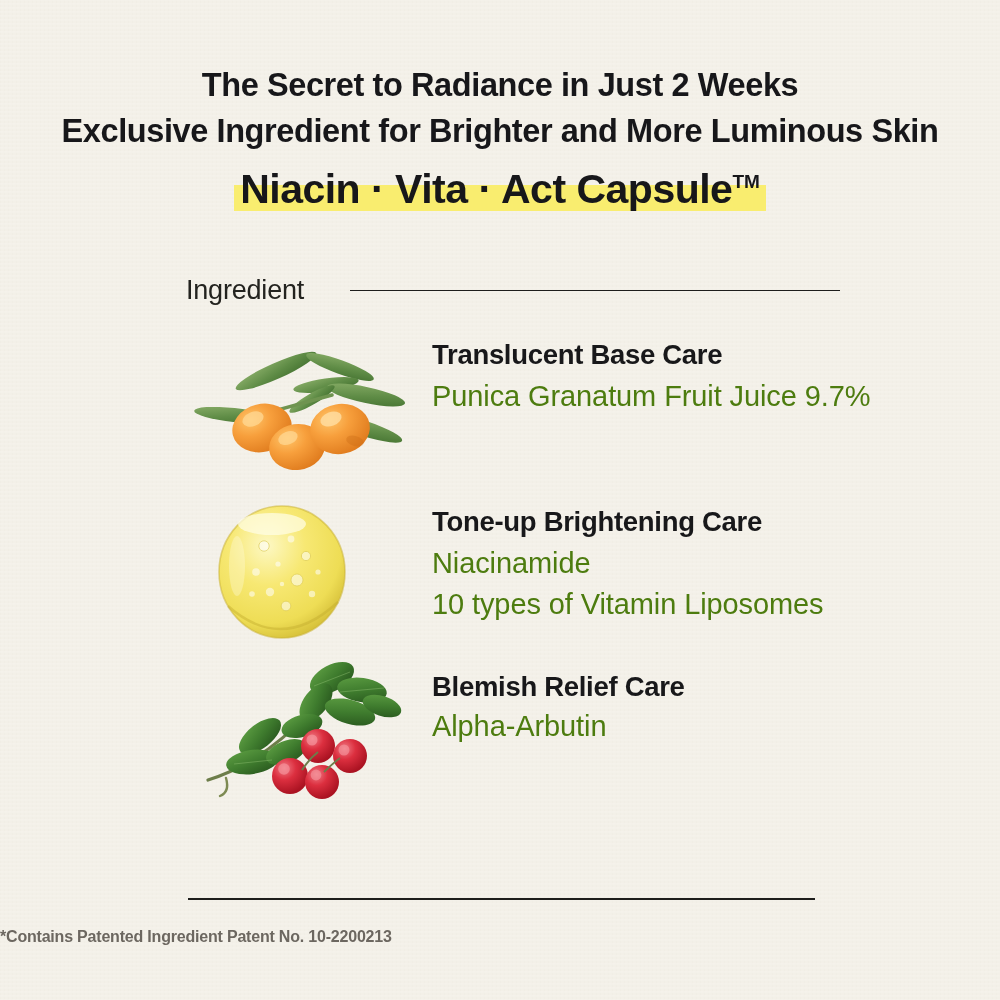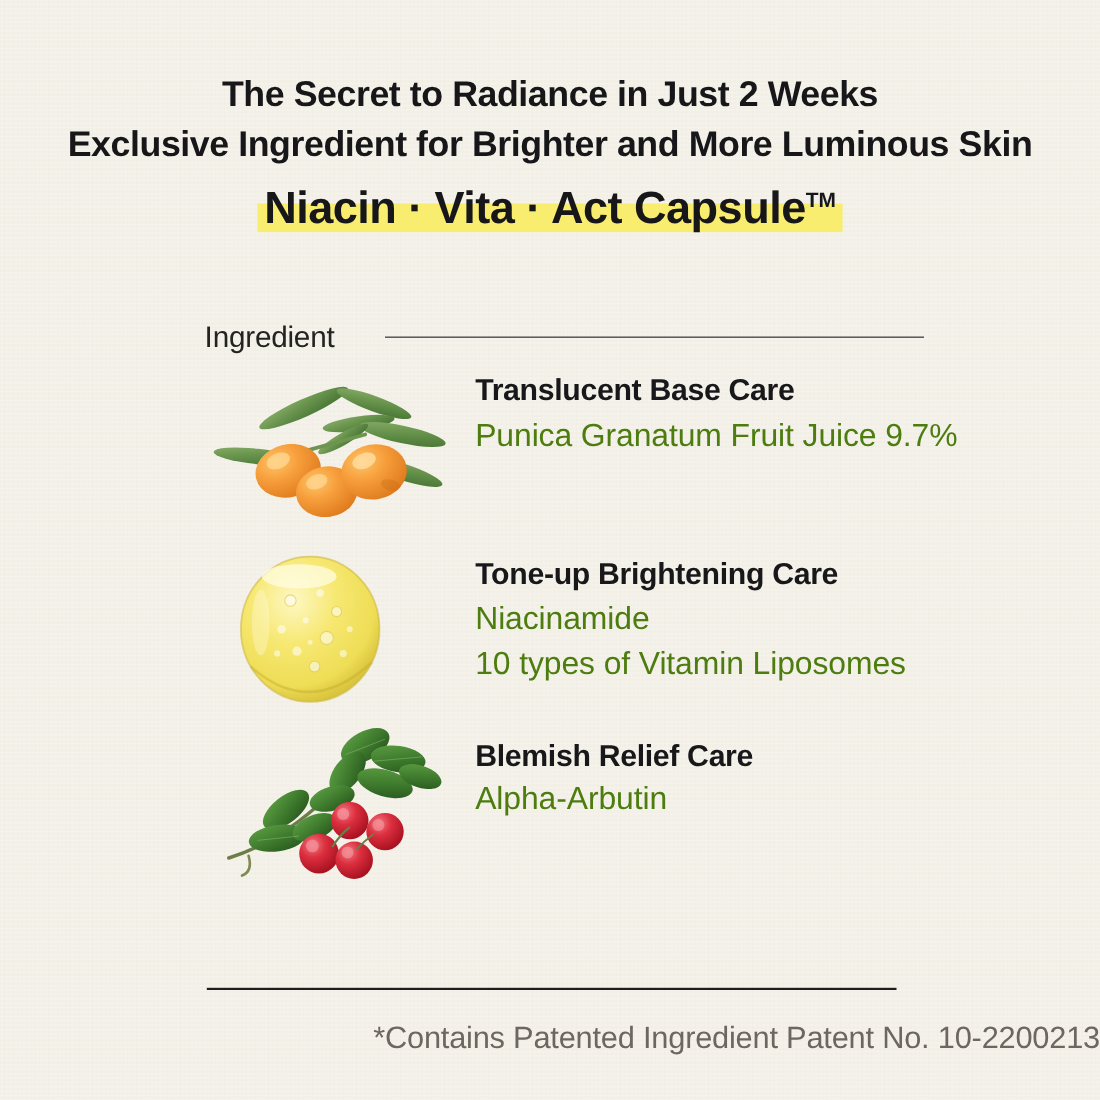--- a/index.html
+++ b/index.html
@@ -76,21 +76,21 @@
   .brand-tm {
     font-size: 19px;
     vertical-align: super;
     font-weight: bold;
     letter-spacing: 0;
   }
 
   
   .section-head {
     position: absolute;
-    top: 291px;
+    top: 275px;
     left: 186px;
     width: 654px;
     display: flex;
     align-items: center;
   }
   .section-title {
     font-size: 27px;
     color: #23231f;
     letter-spacing: -0.2px;
     white-space: nowrap;
@@ -157,24 +157,25 @@
     left: 188px;
     width: 627px;
     height: 1.6px;
     background: #1e1e1c;
   }
   .footnote {
     position: absolute;
     top: 928px;
     left: 0;
     width: 1000px;
-    text-align: right;
-    font-size: 28px;
+    text-align: left;
+    font-size: 16px;
     color: #6c6760;
     letter-spacing: -0.2px;
+    font-weight: bold;
   }
 </style>
 </head>
 <body>
 
 <div class="paper-texture"></div>
 
 <div class="page">
 
   <div class="header">

